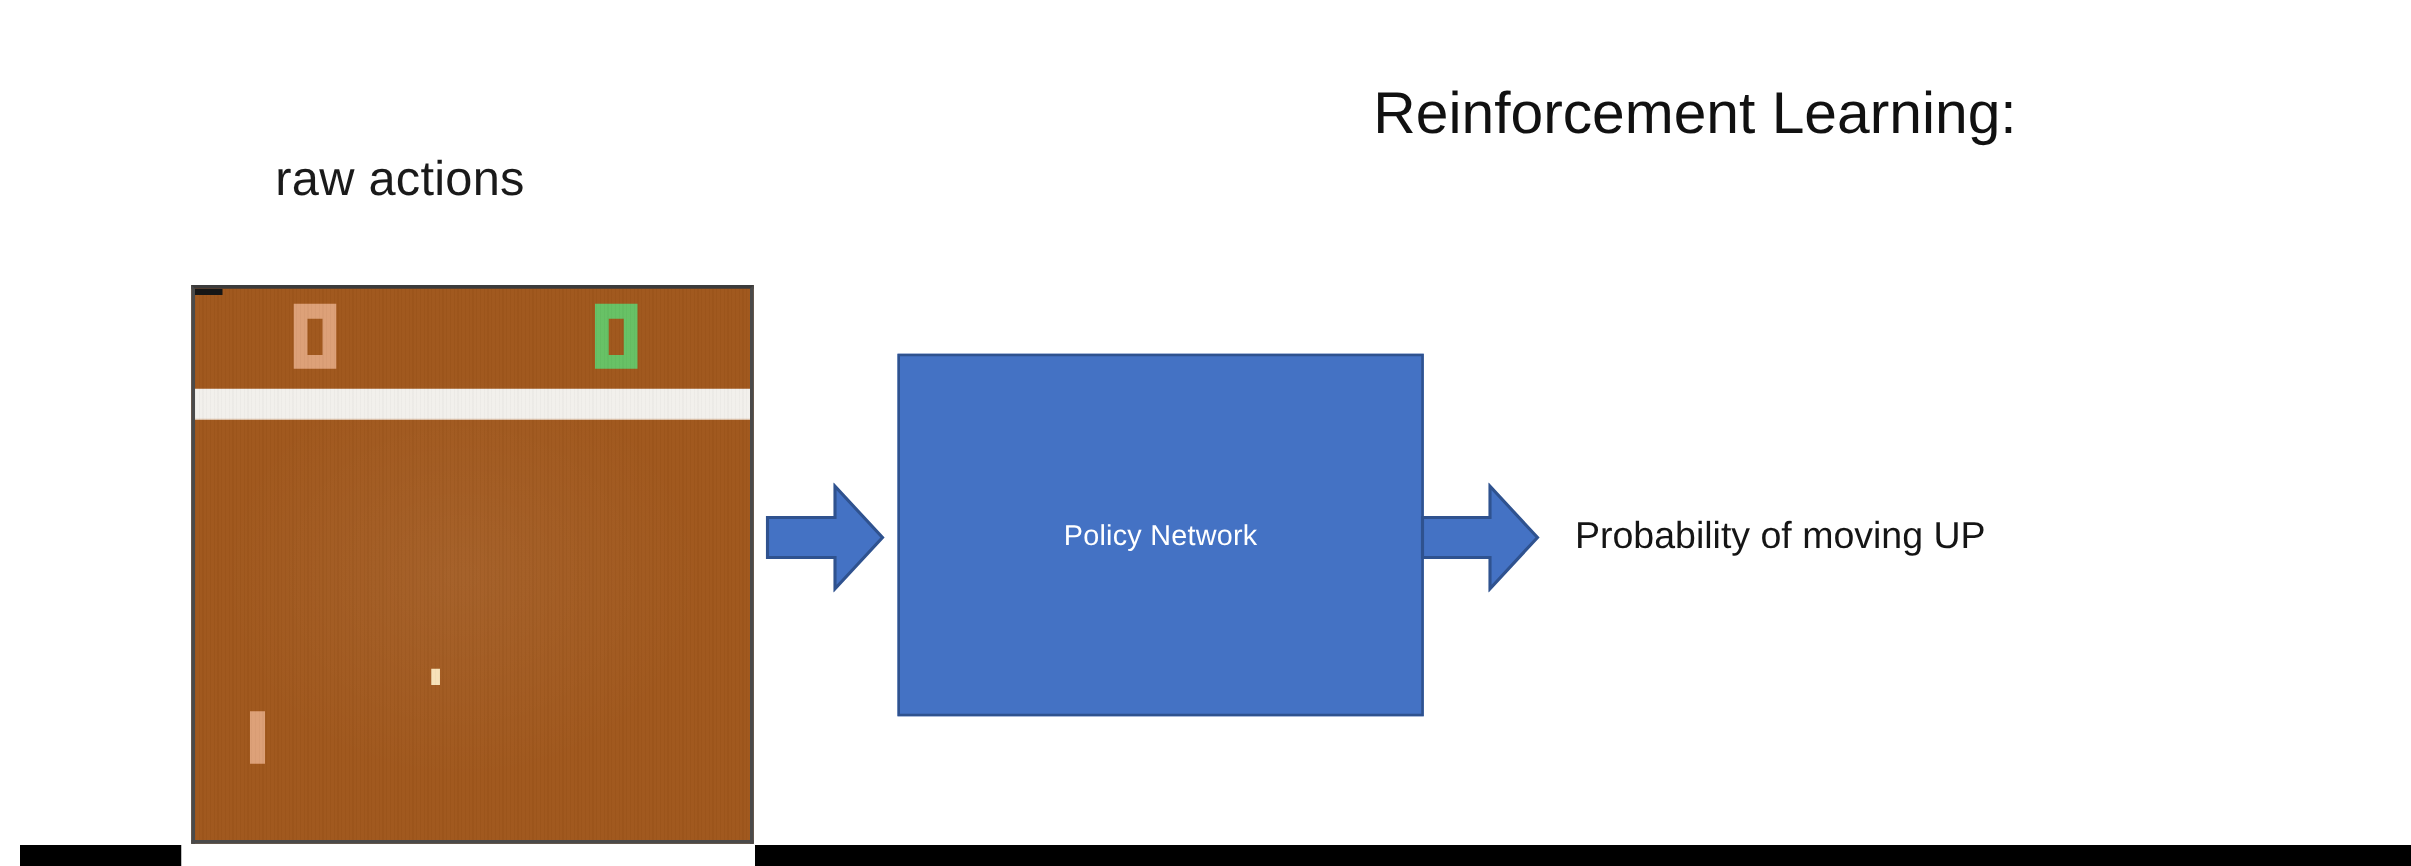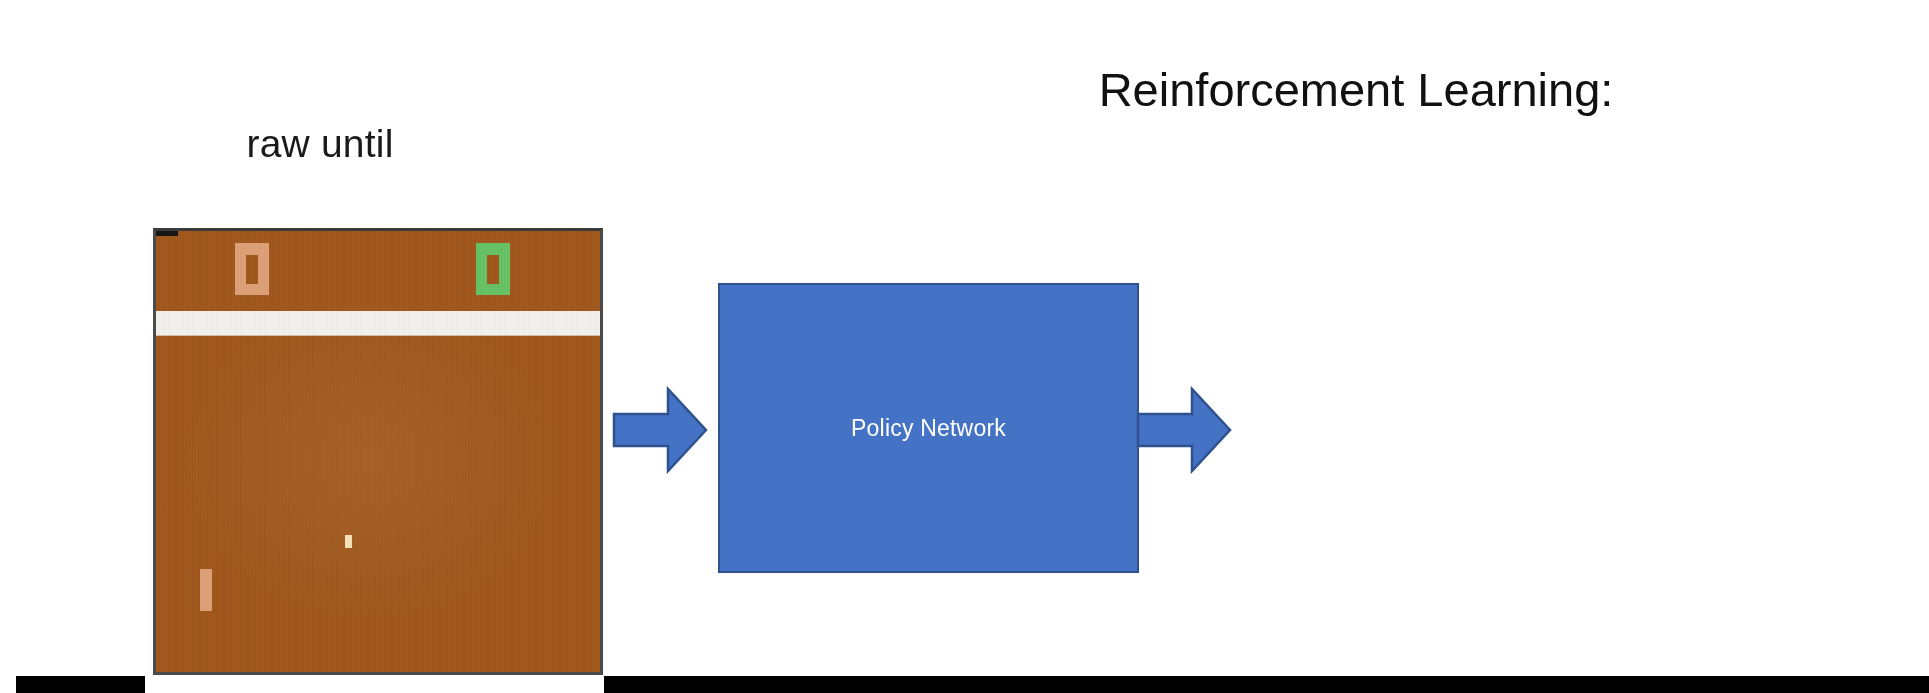--- a/index.html
+++ b/index.html
@@ -220,21 +220,21 @@
 </style>
 </head>
 <body>
 
 <div id="slide">
 
   <div id="heading-block">
     <div class="heading-line" id="heading-line-1">Reinforcement Learning:</div>
   </div>
 
-  <div id="raw-pixels-caption">raw until</div>
+  <div id="raw-pixels-caption">raw actions</div>
 
   <div id="pong-screenshot">
     <div id="pong-field"></div>
     <div id="pong-divider"></div>
     <div class="pong-score" id="pong-score-left"></div>
     <div class="pong-score" id="pong-score-right"></div>
     <div id="pong-paddle-left"></div>
 
     <div id="pong-ball"></div>
     <div id="pong-scanlines"></div>
@@ -246,17 +246,18 @@
   </svg>
 
   <div id="policy-network-box">
     <span id="policy-network-label">Policy Network</span>
   </div>
 
   <svg class="flow-arrow" id="arrow-output" width="96" height="88" viewBox="0 0 96 88">
     <polygon points="2,28 56,28 56,3 94,44 56,85 56,60 2,60" fill="#4472C4" stroke="#2F528F" stroke-width="2.5" stroke-linejoin="miter"></polygon>
   </svg>
 
+  <div id="output-label">Probability of moving UP</div>
 
   <div class="letterbox-bar" id="letterbox-left"></div>
   <div class="letterbox-bar" id="letterbox-right"></div>
 
 </div>
 
 </body></html>

